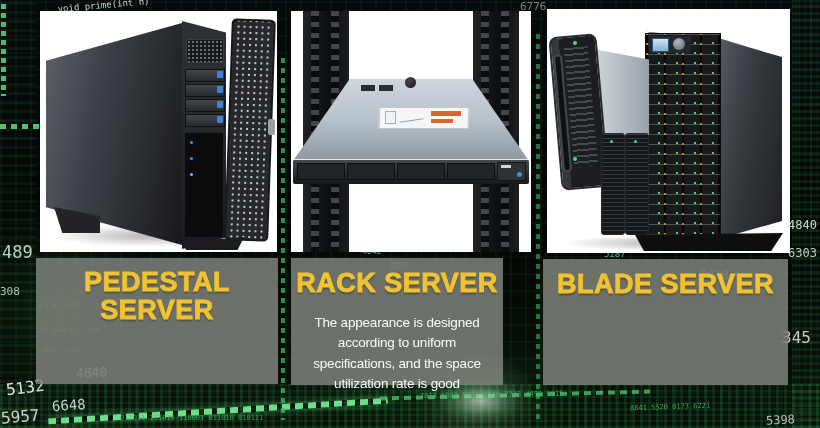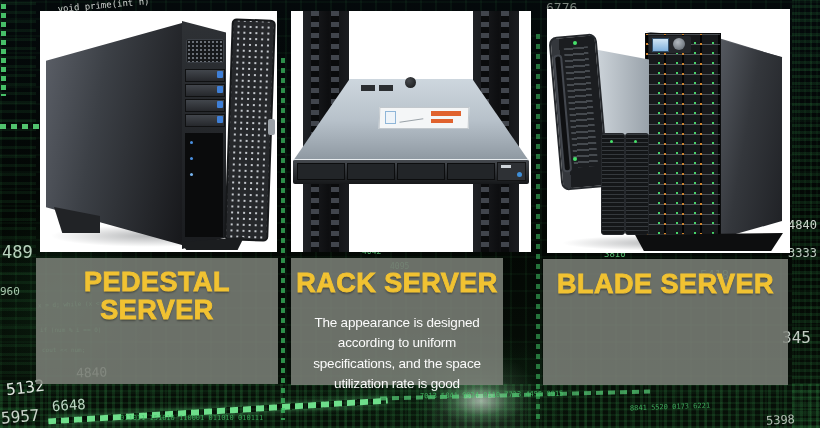--- a/index.html
+++ b/index.html
@@ -119,33 +119,33 @@
     <div class="dash" id="dash-left-h"></div>
     <div class="dash" id="dash-bottom-1"></div>
     <div class="dash" id="dash-bottom-2"></div>
     <div class="dash" id="dash-gap-1"></div>
     <div class="dash" id="dash-gap-2"></div>
     <div class="dash" id="dash-edge-left"></div>
     <div class="patch" id="glow-center"></div>
     <div id="bg-items">
         <span class="matrix-text" style="left: 58px; top: 0px; font-size: 9px; color: rgb(216, 220, 216); opacity: 0.95; transform: rotate(-5deg);">void prime(int n)
     {</span>
-        <span class="matrix-text" style="left: 546px; top: 0px; font-size: 13px; color: rgb(154, 163, 155); opacity: 0.8;">6776</span>
+        <span class="matrix-text" style="left: 520px; top: 0px; font-size: 11px; color: rgb(154, 163, 155); opacity: 0.8;">6776</span>
         <span class="matrix-text" style="left: 2px; top: 242px; font-size: 17px; color: rgb(205, 231, 210); opacity: 0.9;">489</span>
-        <span class="matrix-text" style="left: 0px; top: 285px; font-size: 11px; color: rgb(185, 217, 191); opacity: 0.9;">960</span>
+        <span class="matrix-text" style="left: 0px; top: 285px; font-size: 11px; color: rgb(185, 217, 191); opacity: 0.9;">308</span>
         <span class="matrix-text" style="left: 6px; top: 378px; font-size: 16px; color: rgb(233, 239, 233); opacity: 0.95; transform: rotate(-7deg);">5132</span>
         <span class="matrix-text" style="left: 1px; top: 407px; font-size: 16px; color: rgb(221, 230, 221); opacity: 0.9; transform: rotate(-5deg);">5957</span>
         <span class="matrix-text" style="left: 52px; top: 397px; font-size: 14px; color: rgb(207, 233, 214); opacity: 0.9; transform: rotate(-4deg);">6648</span>
         <span class="matrix-text" style="left: 76px; top: 365px; font-size: 13px; color: rgb(170, 177, 167); opacity: 0.85; transform: rotate(-2deg);">4840</span>
         <span class="matrix-text" style="left: 788px; top: 218px; font-size: 12px; color: rgb(223, 233, 223); opacity: 0.9;">4840</span>
-        <span class="matrix-text" style="left: 788px; top: 246px; font-size: 12px; color: rgb(207, 224, 212); opacity: 0.9;">3333</span>
+        <span class="matrix-text" style="left: 788px; top: 246px; font-size: 12px; color: rgb(207, 224, 212); opacity: 0.9;">6303</span>
         <span class="matrix-text" style="left: 782px; top: 328px; font-size: 16px; color: rgb(226, 234, 226); opacity: 0.85;">345</span>
         <span class="matrix-text" style="left: 766px; top: 413px; font-size: 12px; color: rgb(207, 217, 207); opacity: 0.85; transform: rotate(-3deg);">5398</span>
         <span class="matrix-text" style="left: 557px; top: 245px; font-size: 9px; color: rgb(95, 207, 124); opacity: 0.9;">5090</span>
-        <span class="matrix-text" style="left: 604px; top: 249px; font-size: 9px; color: rgb(95, 207, 124); opacity: 0.9;">3810</span>
+        <span class="matrix-text" style="left: 604px; top: 249px; font-size: 9px; color: rgb(95, 207, 124); opacity: 0.9;">5287</span>
         <span class="matrix-text" style="left: 331px; top: 242px; font-size: 8px; color: rgb(87, 198, 115); opacity: 0.85;">6233</span>
         <span class="matrix-text" style="left: 362px; top: 247px; font-size: 8px; color: rgb(87, 198, 115); opacity: 0.85;">4042</span>
         <span class="matrix-text" style="left: 390px; top: 262px; font-size: 8px; color: rgb(79, 186, 105); opacity: 0.6;">4095</span>
         <span class="matrix-text" style="left: 700px; top: 268px; font-size: 12px; color: rgb(89, 201, 118); opacity: 0.55;">5418</span>
         <span class="matrix-text" style="left: 38px; top: 300px; font-size: 6px; color: rgb(88, 200, 118); opacity: 0.55; transform: rotate(-2deg);">x = d; while (x &lt;= 1) {</span>
         <span class="matrix-text" style="left: 40px; top: 326px; font-size: 6px; color: rgb(88, 200, 118); opacity: 0.5;">if (num % i == 0)</span>
         <span class="matrix-text" style="left: 42px; top: 346px; font-size: 6px; color: rgb(88, 200, 118); opacity: 0.5;">cout &lt;&lt; num;</span>
         <span class="matrix-text" style="left: 420px; top: 391px; font-size: 7px; color: rgb(70, 196, 104); opacity: 0.85; transform: rotate(-1deg);">7013 5841 9924 0110 7733 4455 0915</span>
         <span class="matrix-text" style="left: 120px; top: 414px; font-size: 7px; color: rgb(63, 191, 99); opacity: 0.8;">011011 151610 110001 011010 010111</span>
         <span class="matrix-text" style="left: 630px; top: 403px; font-size: 7px; color: rgb(73, 200, 108); opacity: 0.8; transform: rotate(-2deg);">8841 5520 0173 6221</span>

